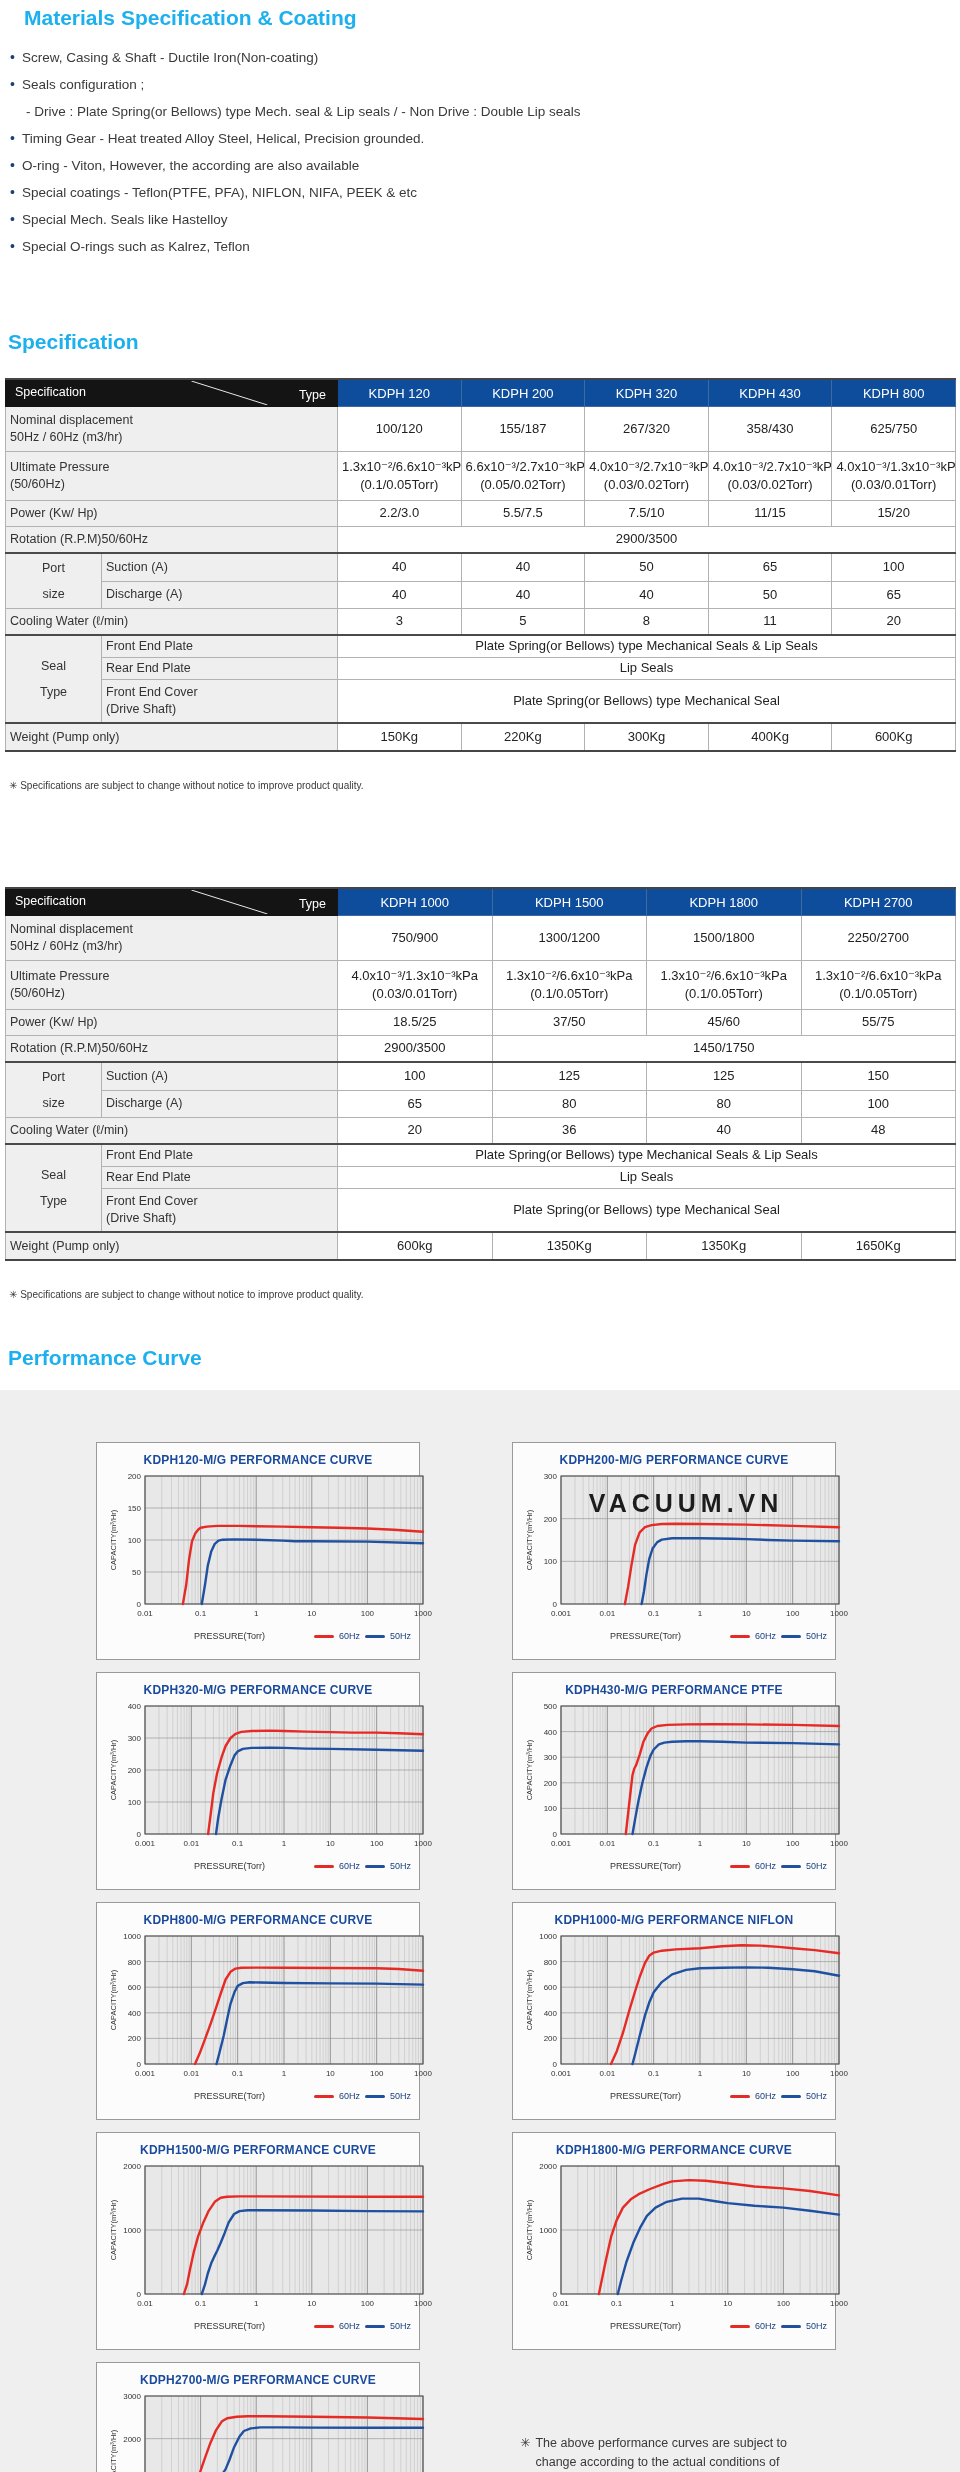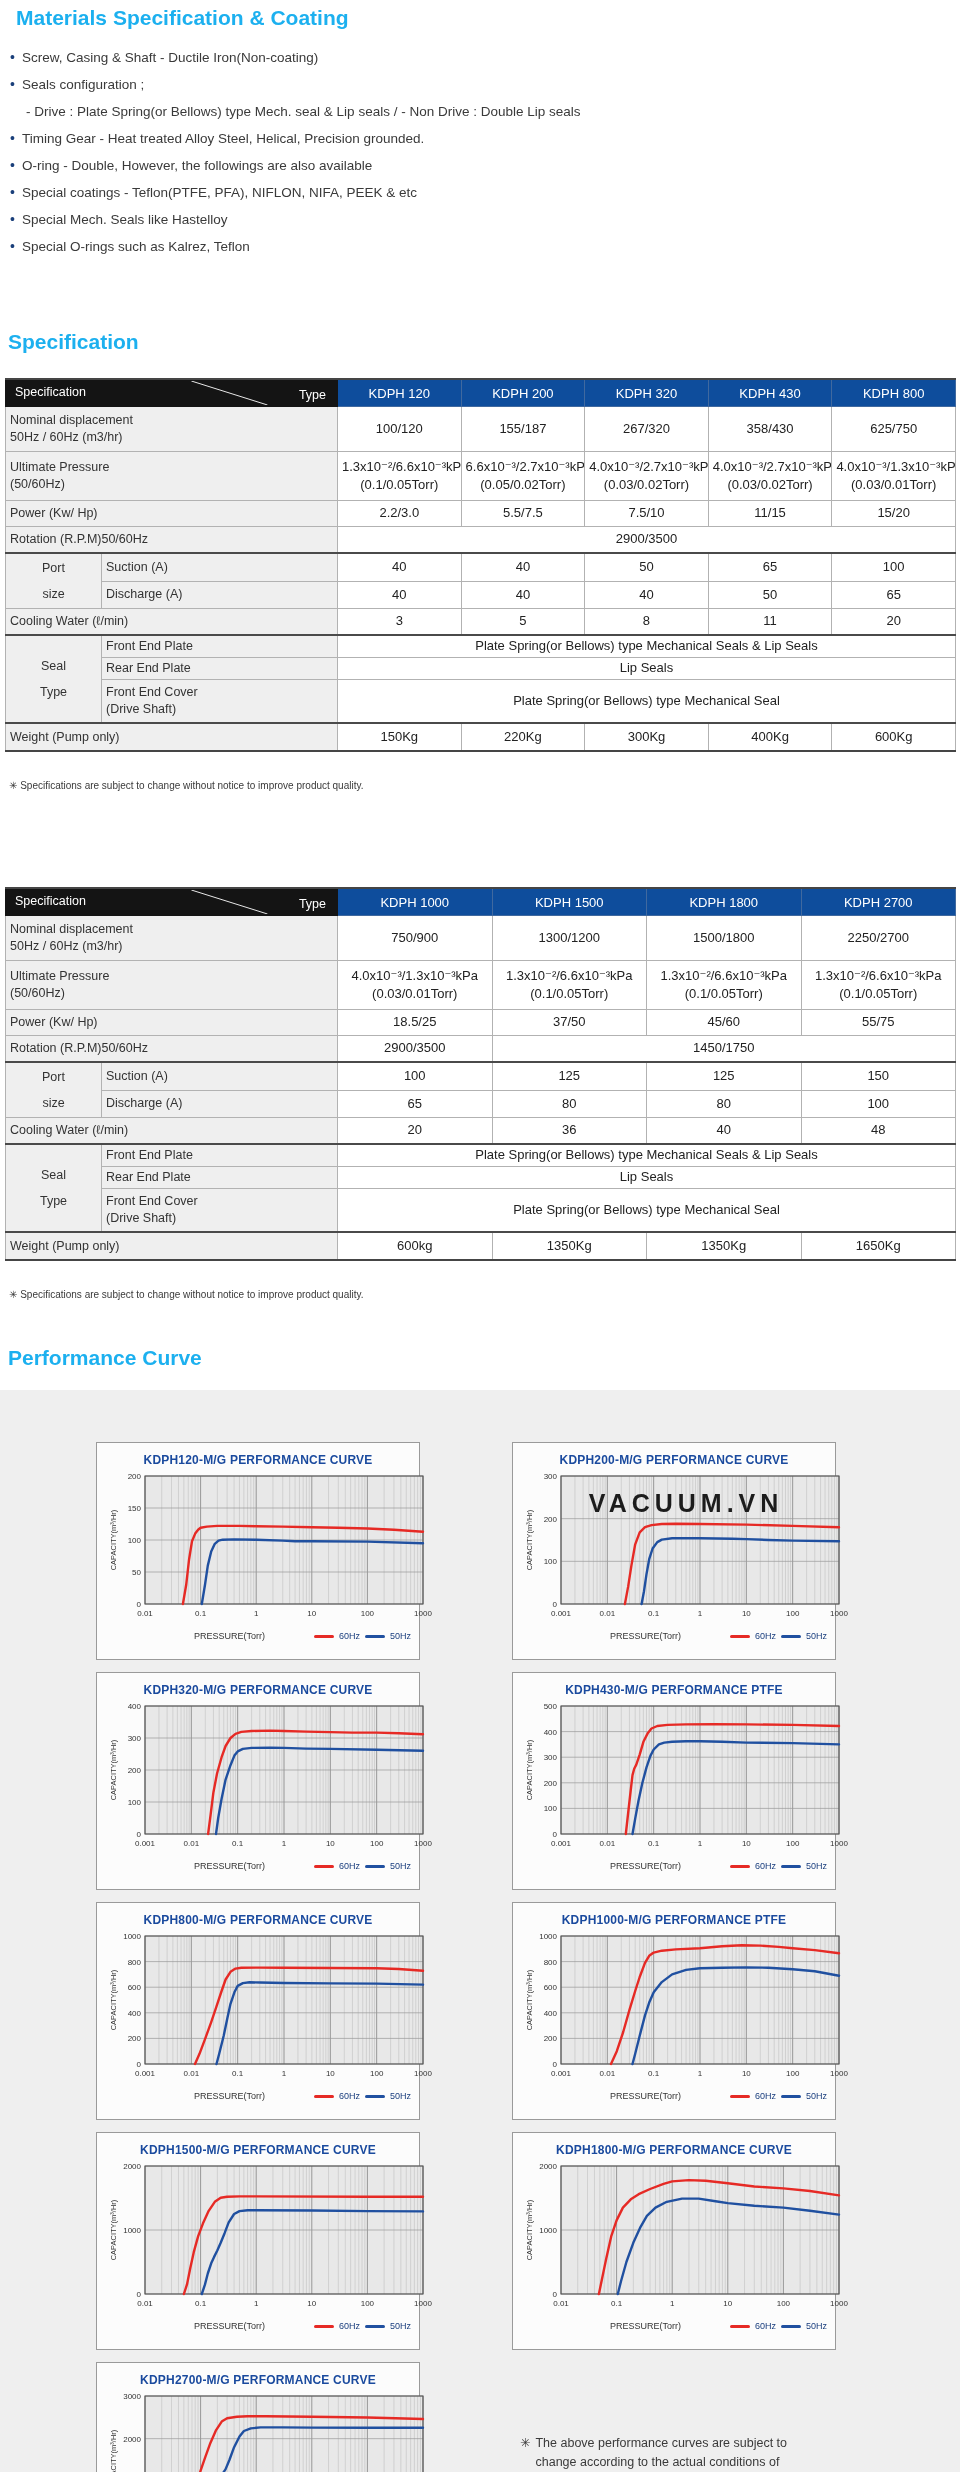--- a/index.html
+++ b/index.html
@@ -1,18 +1,18 @@
 <!DOCTYPE html>
 <html><head>
 <meta charset="utf-8">
 <style>
   html,body{margin:0;padding:0;background:#fff;}
   body{width:960px;font-family:"Liberation Sans","DejaVu Sans",sans-serif;color:#333;}
   .sec-title{color:#1cb0ef;font-size:21px;font-weight:bold;margin:0;}
-  #title-materials{margin:6px 0 14px 16px;}
+  #title-materials{margin:6px 0 14px 24px;}
   #title-spec{margin:70px 0 0 8px;}
   #title-perf{margin:46px 0 0 8px;}
 
   
   .bullets{margin:14px 0 0 10px;}
   .bullet-row{font-size:13.5px;line-height:27px;color:#3a3a3a;white-space:nowrap;}
   .bullet-row .dot{color:#1a3f7a;margin-right:7px;font-size:14px;}
   .bullet-row.indent{padding-left:16px;}
 
   
@@ -59,21 +59,21 @@
 
 <div class="page">
 
   <h1 class="sec-title" id="title-materials">Materials Specification &amp; Coating</h1>
 
   <div class="bullets" id="bullets">
       <div class="bullet-row"><span class="dot">•</span><span>Screw, Casing &amp; Shaft - Ductile Iron(Non-coating)</span></div>
       <div class="bullet-row"><span class="dot">•</span><span>Seals configuration ;</span></div>
       <div class="bullet-row indent"><span>- Drive : Plate Spring(or Bellows) type Mech. seal &amp; Lip seals  /  - Non Drive : Double Lip seals</span></div>
       <div class="bullet-row"><span class="dot">•</span><span>Timing Gear - Heat treated Alloy Steel, Helical, Precision grounded.</span></div>
-      <div class="bullet-row"><span class="dot">•</span><span>O-ring - Double, However, the followings are also available</span></div>
+      <div class="bullet-row"><span class="dot">•</span><span>O-ring - Viton, However, the according are also available</span></div>
       <div class="bullet-row"><span class="dot">•</span><span>Special coatings - Teflon(PTFE, PFA), NIFLON, NIFA, PEEK &amp; etc</span></div>
       <div class="bullet-row"><span class="dot">•</span><span>Special Mech. Seals like Hastelloy</span></div>
       <div class="bullet-row"><span class="dot">•</span><span>Special O-rings such as Kalrez, Teflon</span></div>
     </div>
 
   <h1 class="sec-title" id="title-spec">Specification</h1>
 
   <div id="spec-tables">
       <div class="spec-table-wrap" style="margin-top: 24px;">
         <table class="spec-table">
@@ -730,21 +730,21 @@
           <span class="xlabel">PRESSURE(Torr)</span>
           <span class="legend">
             <span class="leg-line" style="background: rgb(230, 42, 37);"></span>
             <span class="leg-label">60Hz</span>
             <span class="leg-line" style="background: rgb(32, 80, 160);"></span>
             <span class="leg-label">50Hz</span>
           </span>
         </div>
       </div>
       <div class="chart-card">
-        <div class="chart-title">KDPH1000-M/G  PERFORMANCE PTFE</div>
+        <div class="chart-title">KDPH1000-M/G  PERFORMANCE NIFLON</div>
         <svg width="332" height="158" class="chart-svg">
           <rect x="40" y="6" width="278" height="128" fill="#e8e8e8"></rect>
           <line x1="40" y1="6" x2="40" y2="134" stroke="#8d8d8d" stroke-width="0.9"></line>
           <line x1="53.947723132431136" y1="6" x2="53.947723132431136" y2="134" stroke="#bdbdbd" stroke-width="0.55"></line>
           <line x1="62.10661813534437" y1="6" x2="62.10661813534437" y2="134" stroke="#bdbdbd" stroke-width="0.55"></line>
           <line x1="67.89544626486227" y1="6" x2="67.89544626486227" y2="134" stroke="#bdbdbd" stroke-width="0.55"></line>
           <line x1="72.38561020090219" y1="6" x2="72.38561020090219" y2="134" stroke="#bdbdbd" stroke-width="0.55"></line>
           <line x1="76.0543412677755" y1="6" x2="76.0543412677755" y2="134" stroke="#bdbdbd" stroke-width="0.55"></line>
           <line x1="79.15620918732725" y1="6" x2="79.15620918732725" y2="134" stroke="#bdbdbd" stroke-width="0.55"></line>
           <line x1="81.8431693972934" y1="6" x2="81.8431693972934" y2="134" stroke="#bdbdbd" stroke-width="0.55"></line>

